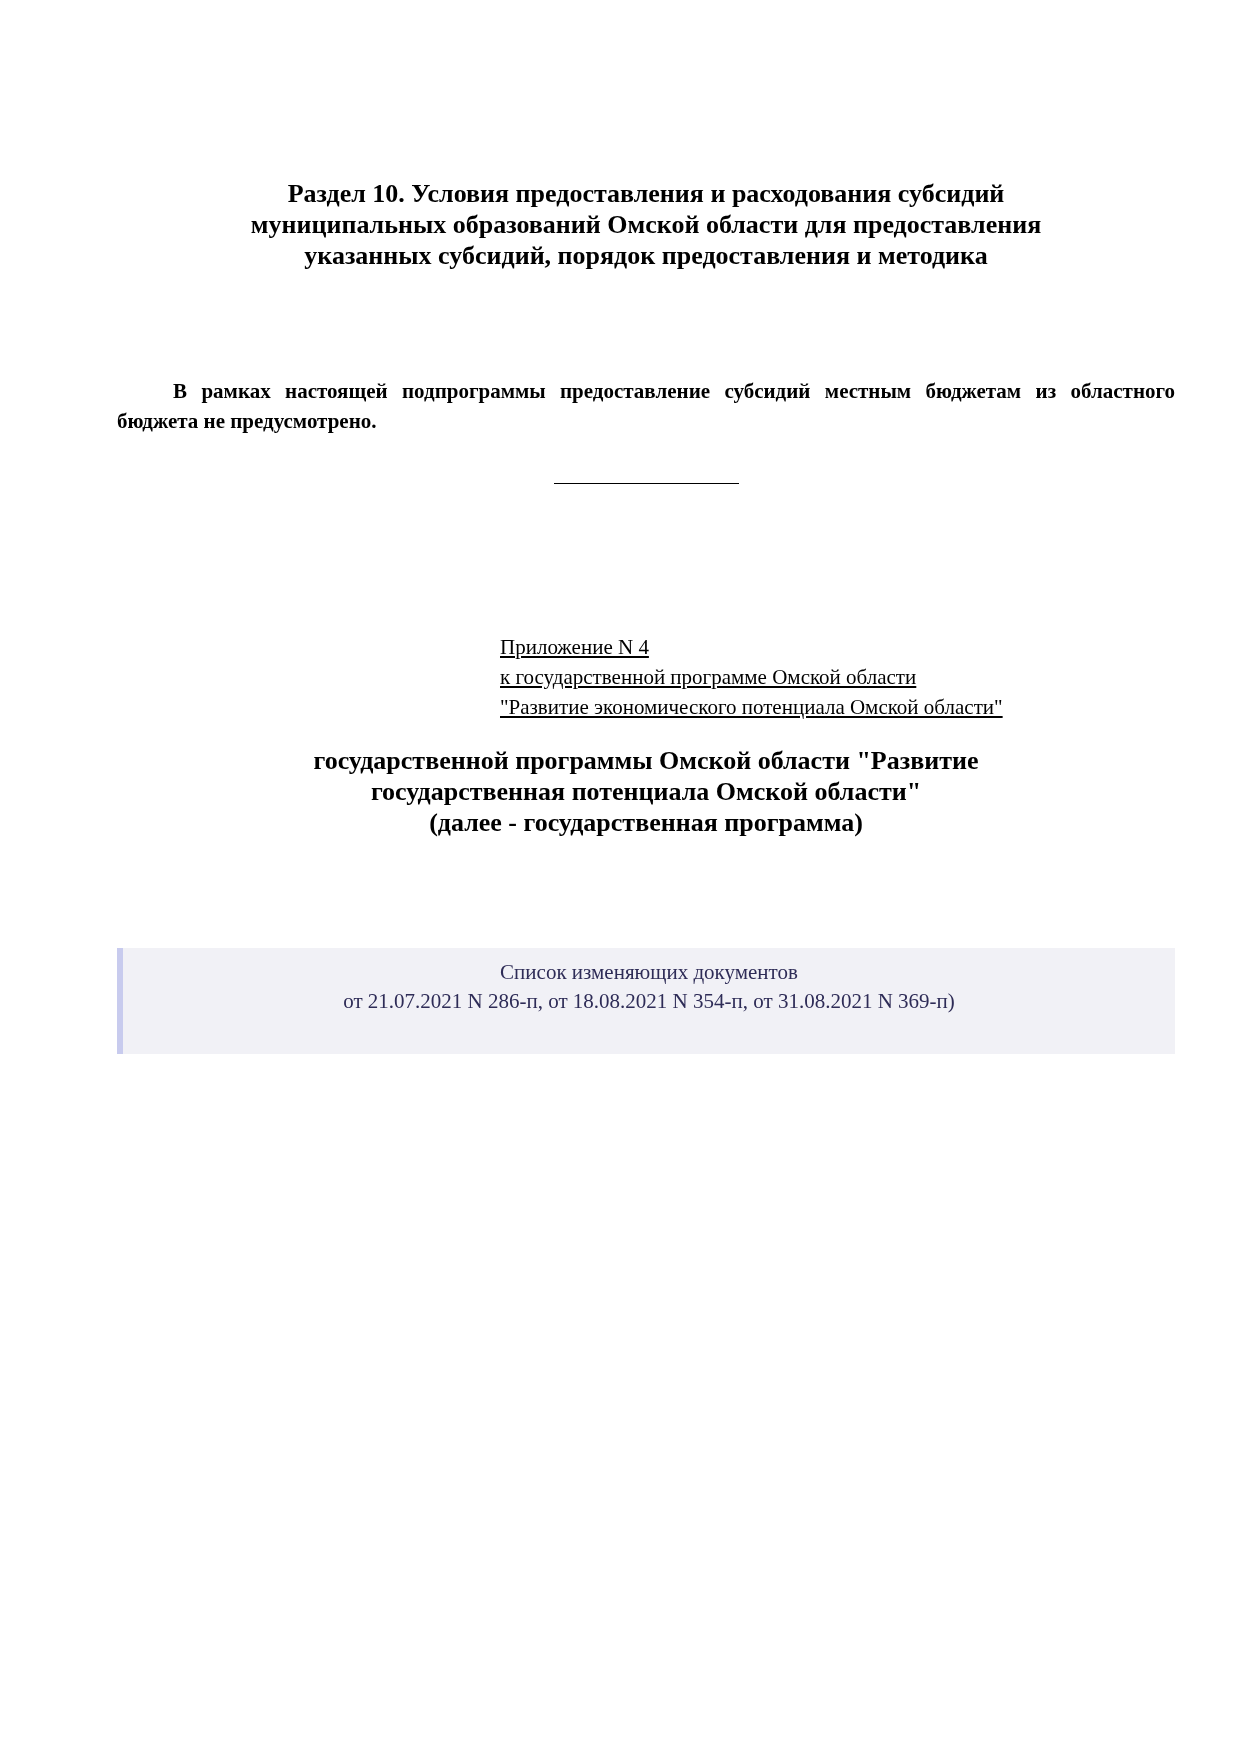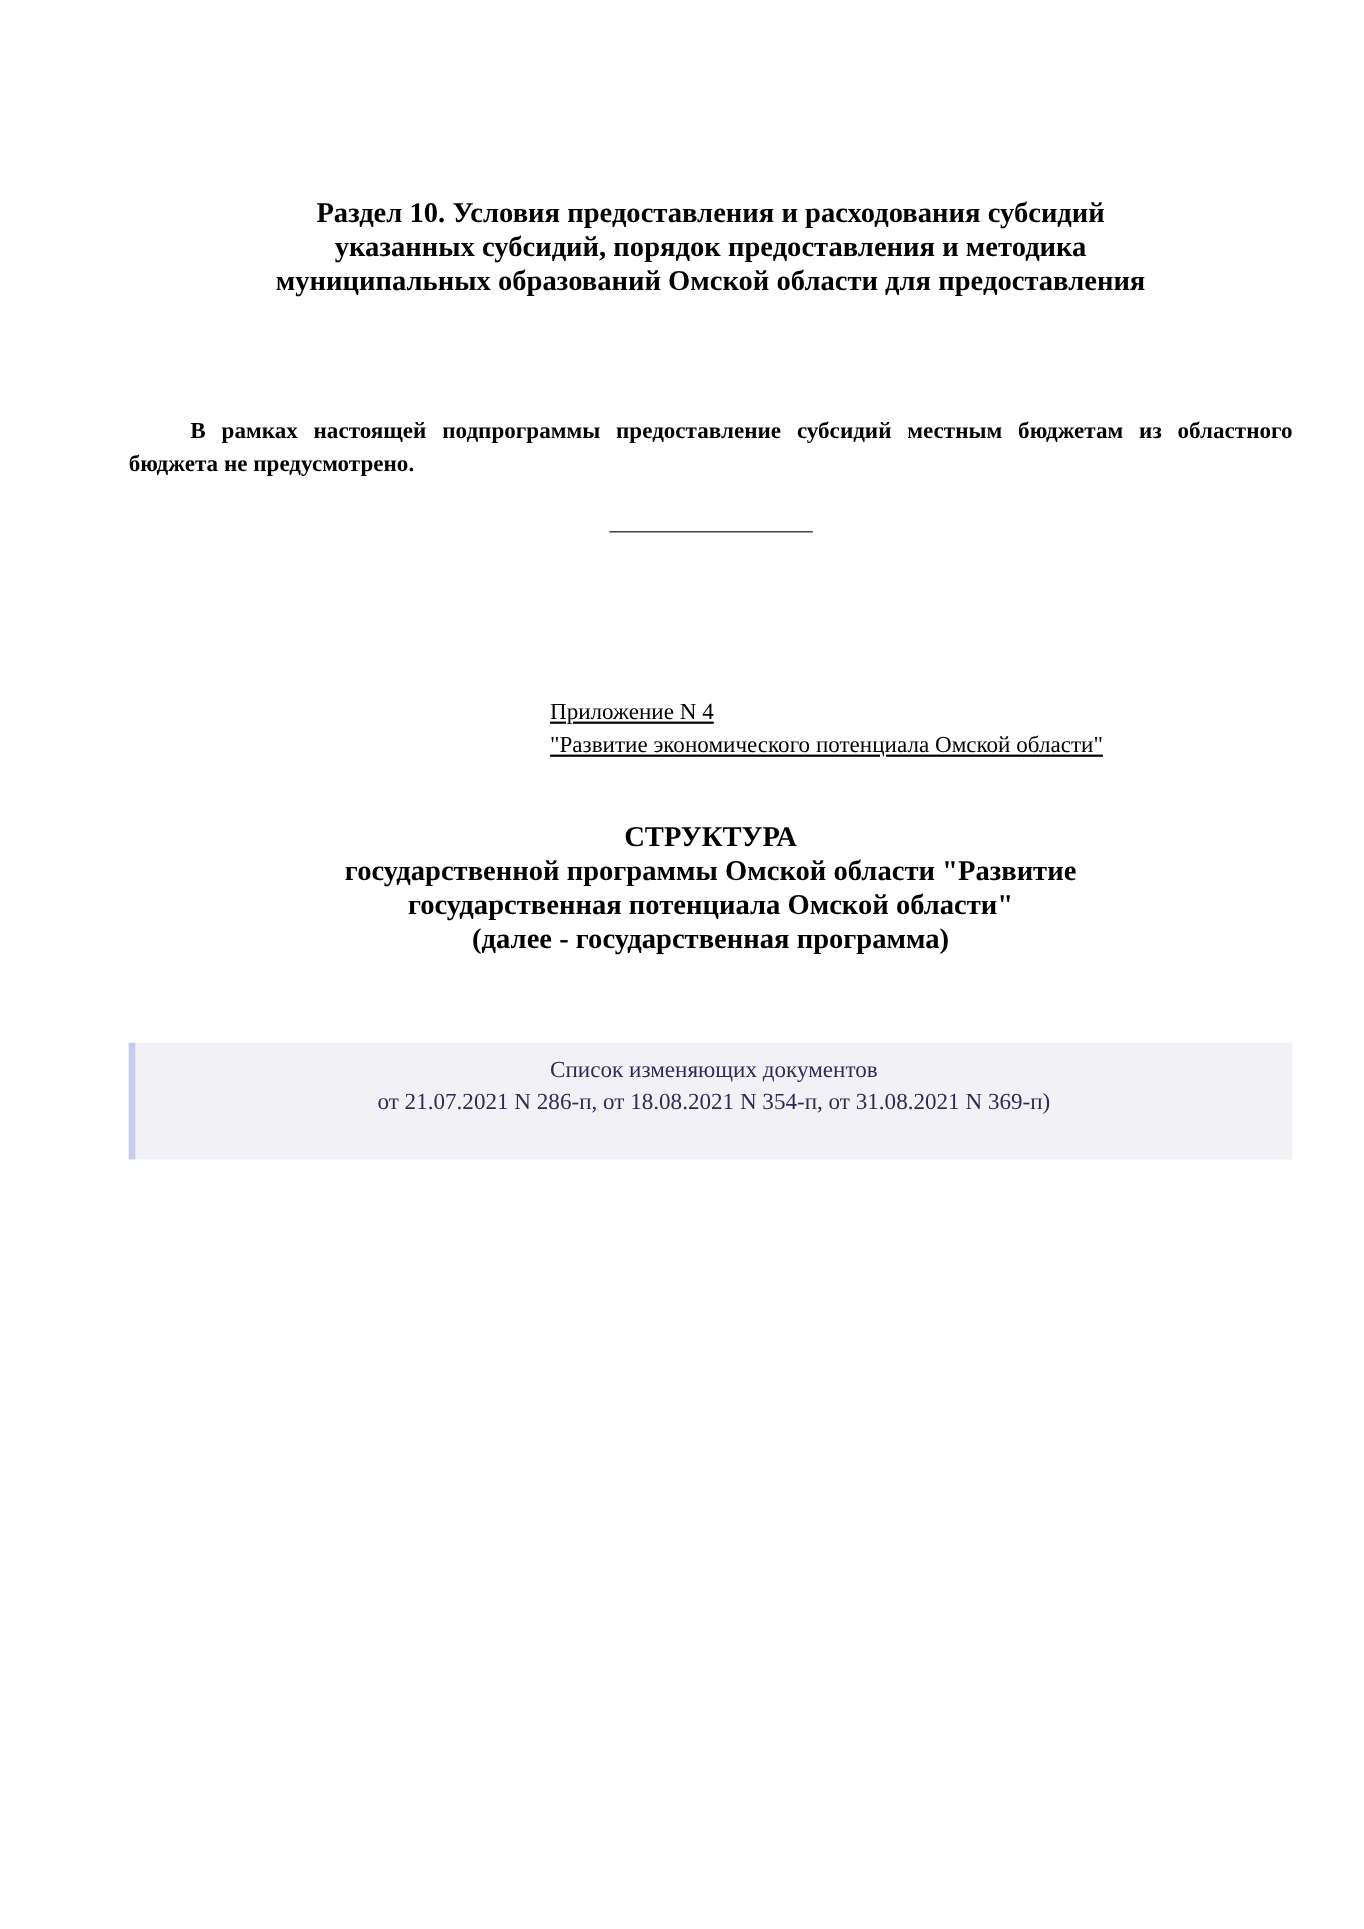--- a/index.html
+++ b/index.html
@@ -24,35 +24,35 @@
                    padding-top: 10px; margin-top: 36px; }
     .line { display: block; }
   </style>
 </head>
 <body>
 
 <div class="page">
 
   <div id="section-heading" class="heading">
     <span class="line">Раздел 10. Условия предоставления и расходования субсидий</span>
+    <span class="line">муниципальных образований Омской области для предоставления</span>
     <span class="line">указанных субсидий, порядок предоставления и методика</span>
-    <span class="line">муниципальных образований Омской области для предоставления</span>
   </div>
 
   <div id="intro-para" class="para">В рамках настоящей подпрограммы предоставление субсидий местным бюджетам из областного бюджета не предусмотрено.</div>
 
   <div id="divider"></div>
 
   <div id="appendix-block" class="appendix">
     <span class="line">Приложение N 4</span>
+    <span class="line">к государственной программе Омской области</span>
     <span class="line">"Развитие экономического потенциала Омской области"</span>
   </div>
 
   <div id="structure-heading" class="heading">
-    <span class="line">СТРУКТУРА</span>
     <span class="line">государственной программы Омской области "Развитие</span>
     <span class="line">государственная потенциала Омской области"</span>
     <span class="line">(далее - государственная программа)</span>
   </div>
 
   <div id="changes-box">
     <span class="line">Список изменяющих документов</span>
     <span class="line">от 21.07.2021 N 286-п, от 18.08.2021 N 354-п, от 31.08.2021 N 369-п)</span>
   </div>
 

